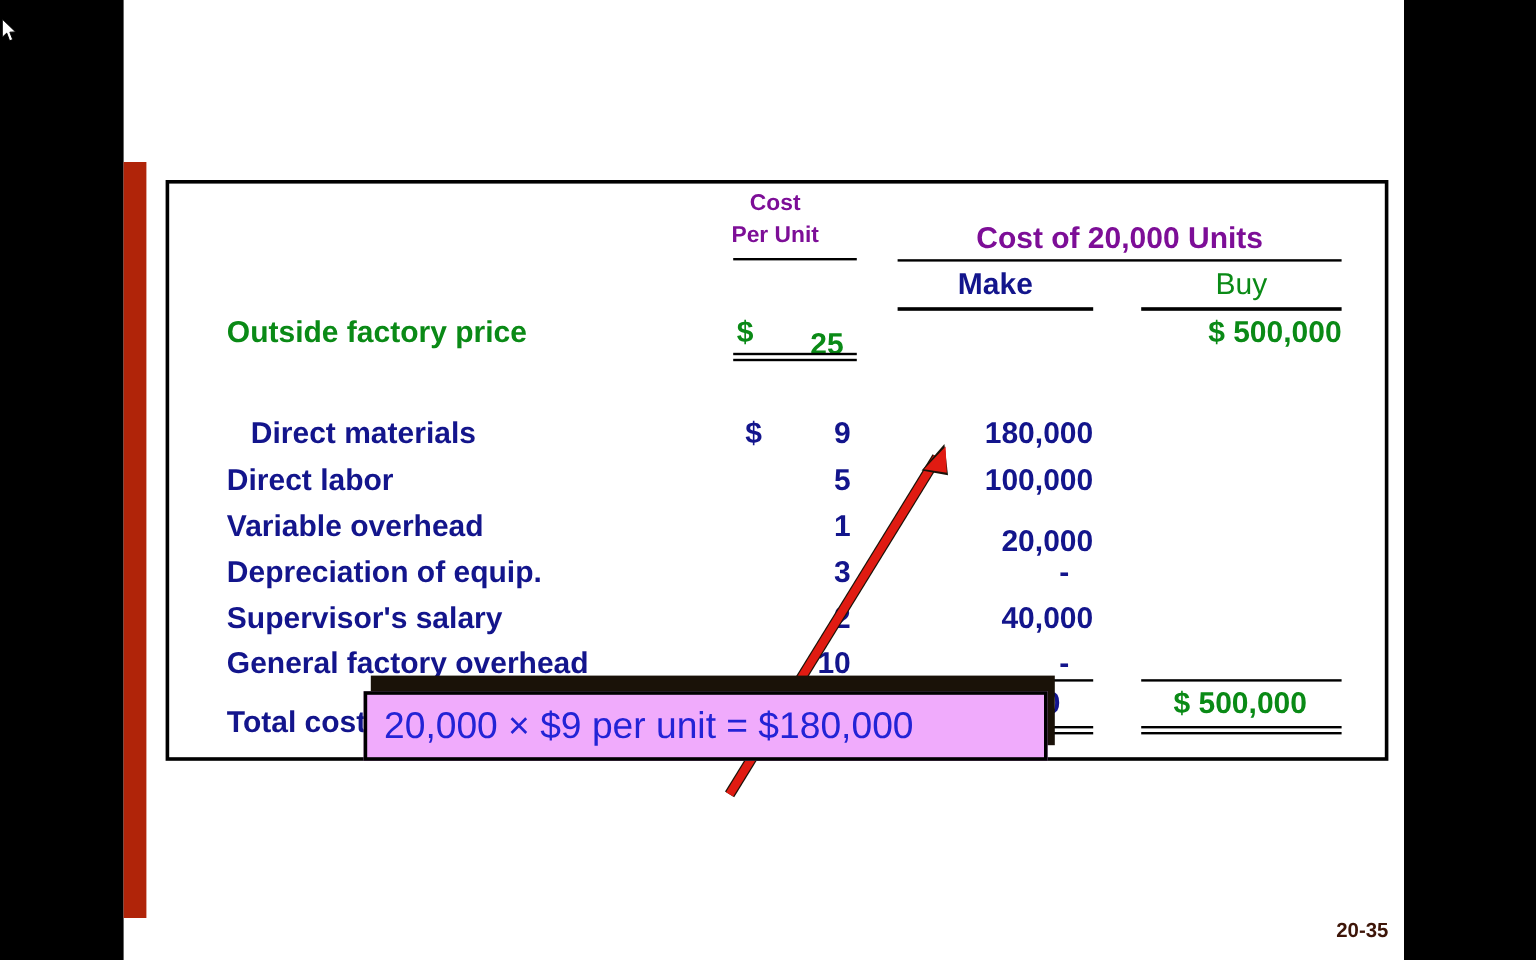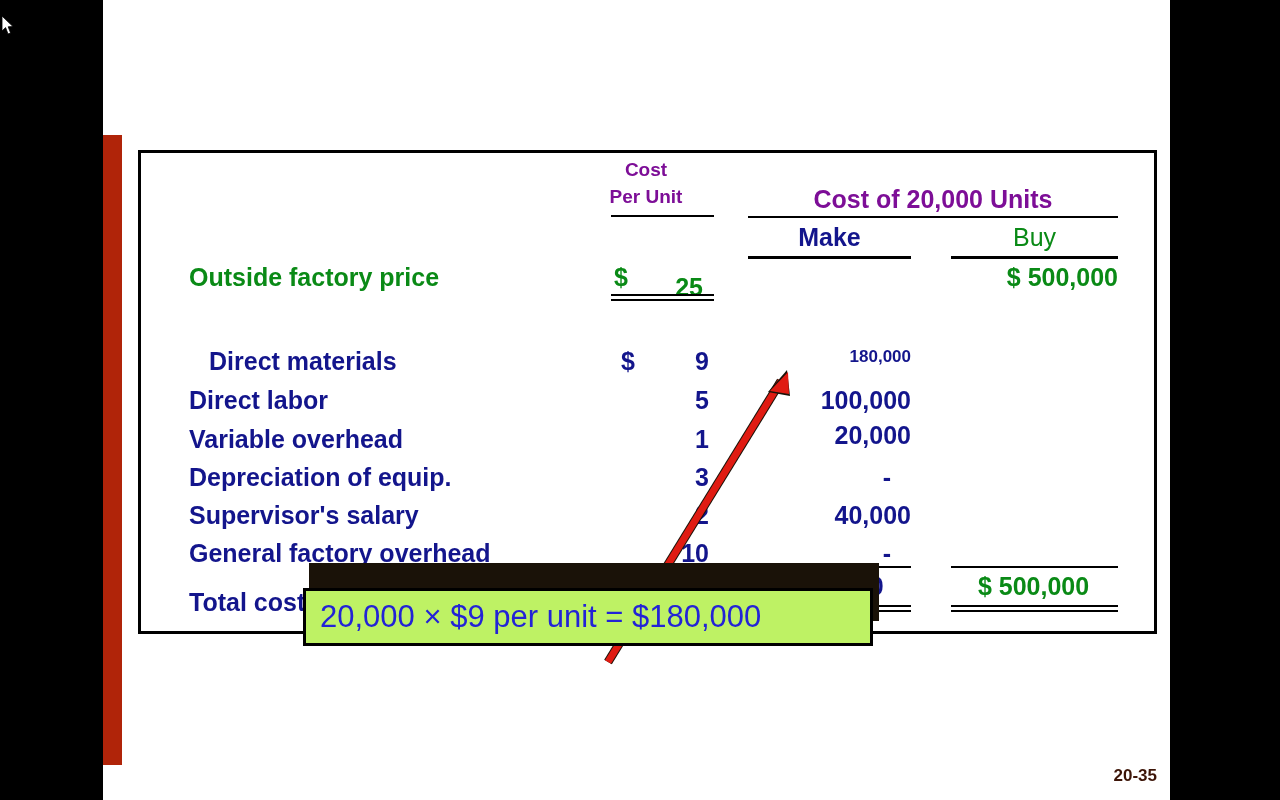--- a/index.html
+++ b/index.html
@@ -71,22 +71,22 @@
 
   
   #arrow-layer{position:absolute;left:0;top:0;width:1067px;height:800px;pointer-events:none;}
 
   
   #callout-shadow{
     position:absolute;left:206px;top:563px;width:570px;height:58px;
     background:#1a1208;
   }
   #callout{
-    position:absolute;left:200px;top:588px;width:570px;height:58px;
-    background:#bef264;
+    position:absolute;left:200px;top:576px;width:570px;height:58px;
+    background:#f0abfc;
     border:3px solid #000000;
     box-sizing:border-box;
     display:flex;align-items:center;
   }
   #callout-text{
     color:#2323d6;font-size:31px;font-weight:normal;
     padding-left:14px;white-space:nowrap;
     font-family:"Liberation Sans", sans-serif;
   }
 
@@ -130,29 +130,29 @@
       <div class="col-label green" style="top:110px;font-size:25px;">Outside factory price</div>
       <div class="green" style="position:absolute;left:473px;top:110px;font-size:25px;">$</div>
       <div class="green" style="position:absolute;left:470px;top:120px;width:92px;text-align:right;font-size:25px;">25</div>
       <div class="rule" style="left:470px;top:141px;width:103px;"></div>
       <div class="rule" style="left:470px;top:146px;width:103px;"></div>
       <div class="col-buy green" style="top:110px;font-size:25px;">$  500,000</div>
 
       <div class="col-label blue" style="top:194px;font-size:25px;margin-left:20px;">Direct materials</div>
       <div class="blue" style="position:absolute;left:480px;top:194px;font-size:25px;">$</div>
       <div class="blue" style="position:absolute;left:470px;top:194px;width:98px;text-align:right;font-size:25px;">9</div>
-      <div class="col-make blue" style="top:194px;font-size:17px;">180,000</div>
+      <div class="col-make blue" style="top:194px;font-size:25px;">180,000</div>
 
       <div class="col-label blue" style="top:233px;font-size:25px;">Direct labor</div>
       <div class="blue" style="position:absolute;left:470px;top:233px;width:98px;text-align:right;font-size:25px;">5</div>
       <div class="col-make blue" style="top:233px;font-size:25px;">100,000</div>
 
       <div class="col-label blue" style="top:272px;font-size:25px;">Variable overhead</div>
       <div class="blue" style="position:absolute;left:470px;top:272px;width:98px;text-align:right;font-size:25px;">1</div>
-      <div class="col-make blue" style="top:268px;font-size:25px;">20,000</div>
+      <div class="col-make blue" style="top:284px;font-size:25px;">20,000</div>
 
       <div class="col-label blue" style="top:310px;font-size:25px;">Depreciation of equip.</div>
       <div class="blue" style="position:absolute;left:470px;top:310px;width:98px;text-align:right;font-size:25px;">3</div>
       <div class="blue" style="position:absolute;left:607px;top:310px;width:143px;text-align:right;font-size:25px;">-</div>
 
       <div class="col-label blue" style="top:348px;font-size:25px;">Supervisor's salary</div>
       <div class="blue" style="position:absolute;left:470px;top:348px;width:98px;text-align:right;font-size:25px;">2</div>
       <div class="col-make blue" style="top:348px;font-size:25px;">40,000</div>
 
       <div class="col-label blue" style="top:386px;font-size:25px;">General factory overhead</div>

